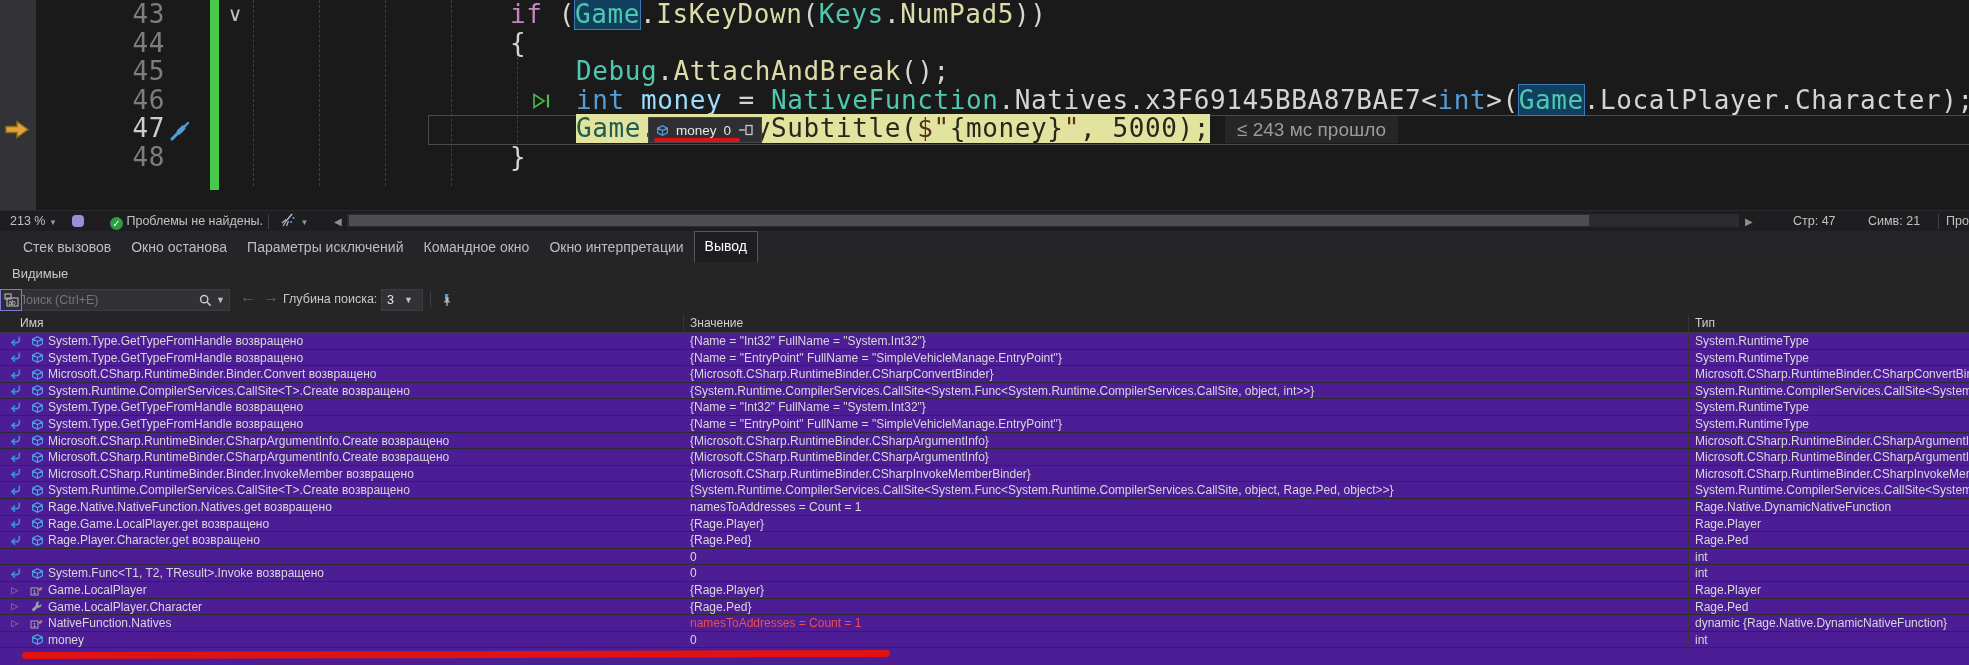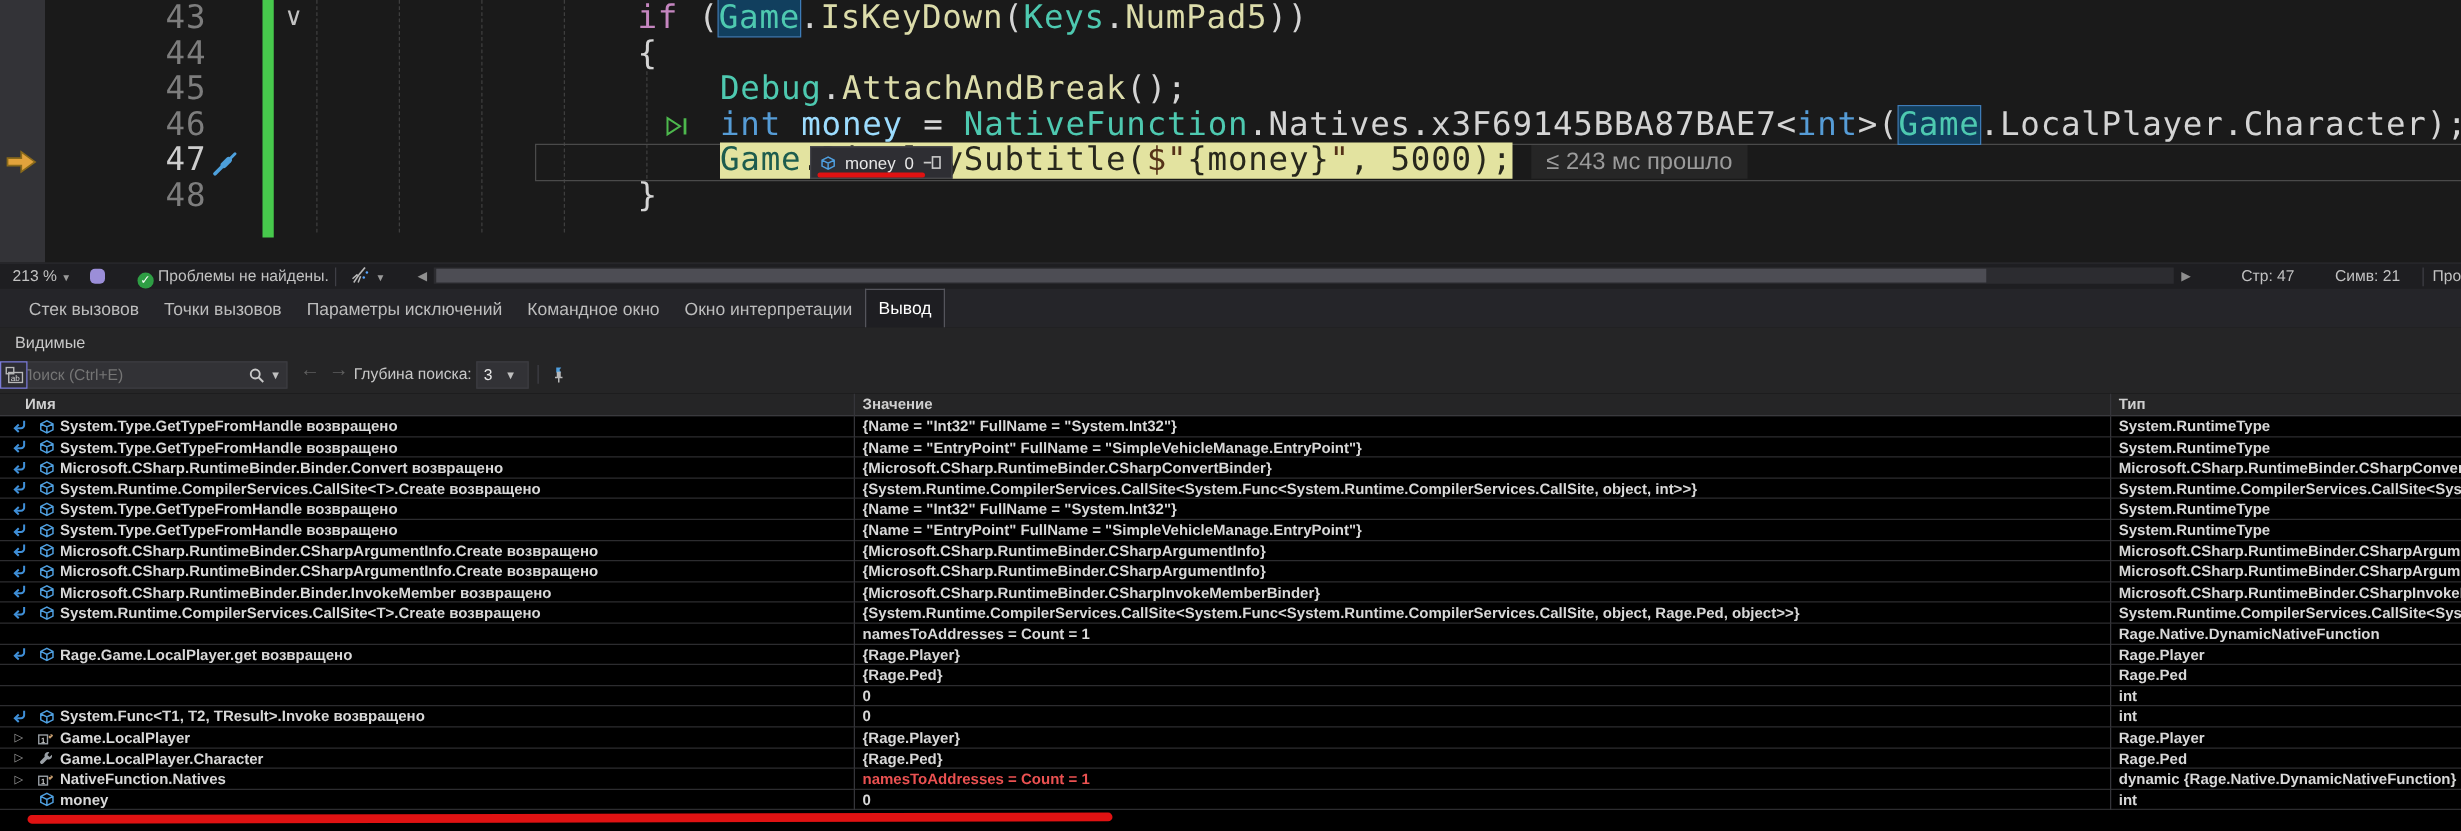--- a/index.html
+++ b/index.html
@@ -56,21 +56,21 @@
                     padding:0 6px;font-family:inherit;}
   .mini-arrow{color:#c0c0c0;font-size:9px;padding:0 4px;}
   .nav-arrow{position:absolute;top:2px;font-size:16px;color:#5f5f5f;}
   #depth-label{position:absolute;left:283px;top:6px;font-size:12.5px;color:#c8c8c8;}
   #depth-combo{position:absolute;left:381px;top:3px;width:42px;height:22px;background:#323236;border:1px solid #3c3c41;
                box-sizing:border-box;color:#e8e8e8;font-size:12.5px;display:flex;align-items:center;justify-content:space-between;
                padding:0 5px;}
   .tb-btn{position:absolute;top:3px;width:22px;height:22px;display:flex;align-items:center;justify-content:center;box-sizing:border-box;}
   #tb-btn2{border:1px solid #7b7bd9;background:#2d2d33;}
   
-  #grid{position:absolute;left:0;top:53px;width:1969px;height:350px;background:#000000;font-size:12px;font-weight:bold;}
+  #grid{position:absolute;left:0;top:53px;width:1969px;height:350px;background:#4c1d95;font-size:12px;}
   #grid-header{position:absolute;left:0;top:0;width:1969px;height:18px;background:#252526;border-bottom:1px solid #3a3a3e;
                color:#cfcfcf;box-sizing:border-box;}
   .hdr-cell{position:absolute;top:0;height:18px;line-height:17px;}
   .colline{position:absolute;top:0;width:1px;background:#35353a;}
   .grow{position:absolute;left:0;width:1969px;height:16.6px;line-height:16.6px;border-bottom:1px solid #2c2c2f;
         box-sizing:border-box;white-space:nowrap;}
   .cell{position:absolute;top:0;height:16px;overflow:hidden;white-space:nowrap;color:#d8d8d8;}
   .c-name{left:0;width:680px;display:flex;}
   .c-val{left:690px;width:992px;}
   .c-typ{left:1695px;width:274px;}
@@ -170,21 +170,21 @@
     <span class="item" style="left:1868px">Симв: 21</span>
     <span class="vsep" style="left:1938px"></span>
     <span class="item" style="left:1946px">Пробе</span>
   </div>
   <div id="hscroll-track">
     <div id="hscroll-thumb"></div>
   </div>
 
   <div id="tabstrip">
       <span class="tab">Стек вызовов</span>
-      <span class="tab">Точки вызовов</span>
+      <span class="tab">Окно останова</span>
       <span class="tab">Параметры исключений</span>
       <span class="tab">Командное окно</span>
       <span class="tab">Окно интерпретации</span>
       <span class="tab active">Вывод</span>
     </div>
 
   <div id="autos">
     <div id="autos-title">Видимые</div>
 
     <div id="autos-toolbar">
@@ -424,20 +424,34 @@
                 </svg>
               </span>
               <span>System.Runtime.CompilerServices.CallSite&lt;T&gt;.Create возвращено</span>
             </span>
             <span class="cell c-val">{System.Runtime.CompilerServices.CallSite&lt;System.Func&lt;System.Runtime.CompilerServices.CallSite, object, Rage.Ped, object&gt;&gt;}</span>
             <span class="cell c-typ">System.Runtime.CompilerServices.CallSite&lt;System.Func&lt;System.Runtime.CompilerServices.CallSite, object, Rage.Ped, object&gt;&gt;</span>
             <span class="colline" style="left: 683px; height: 16.6px;"></span>
             <span class="colline" style="left: 1688px; height: 16.6px;"></span>
           </div>
           <div class="grow" style="top: 184px;">
+            <span class="cell c-name">
+              <span class="slot slot1">
+                <svg width="14" height="13" viewBox="0 0 13 12">
+                  <path d="M10.5 1.5v3.2a2.3 2.3 0 0 1-2.3 2.3H4.5" fill="none" stroke="#3f8fd8" stroke-width="1.5"></path>
+                  <path d="M6.5 4.2 3.6 7l2.9 2.8" fill="none" stroke="#3f8fd8" stroke-width="1.5"></path>
+                </svg>
+              </span>
+              <span class="slot">
+                <svg width="13" height="13" viewBox="0 0 12 12">
+                  <path d="M1.5 3.8 6 1.6l4.5 2.2v4.4L6 10.4 1.5 8.2z M1.5 3.8 6 6l4.5-2.2 M6 6v4.2" fill="none" stroke="#4f9fdf" stroke-width="1.1"></path>
+                </svg>
+              </span>
+              <span>Rage.Native.NativeFunction.Natives.get возвращено</span>
+            </span>
             <span class="cell c-val">namesToAddresses = Count = 1</span>
             <span class="cell c-typ">Rage.Native.DynamicNativeFunction</span>
             <span class="colline" style="left: 683px; height: 16.6px;"></span>
             <span class="colline" style="left: 1688px; height: 16.6px;"></span>
           </div>
           <div class="grow" style="top: 200.6px;">
             <span class="cell c-name">
               <span class="slot slot1">
                 <svg width="14" height="13" viewBox="0 0 13 12">
                   <path d="M10.5 1.5v3.2a2.3 2.3 0 0 1-2.3 2.3H4.5" fill="none" stroke="#3f8fd8" stroke-width="1.5"></path>
@@ -450,20 +464,34 @@
                 </svg>
               </span>
               <span>Rage.Game.LocalPlayer.get возвращено</span>
             </span>
             <span class="cell c-val">{Rage.Player}</span>
             <span class="cell c-typ">Rage.Player</span>
             <span class="colline" style="left: 683px; height: 16.6px;"></span>
             <span class="colline" style="left: 1688px; height: 16.6px;"></span>
           </div>
           <div class="grow" style="top: 217.2px;">
+            <span class="cell c-name">
+              <span class="slot slot1">
+                <svg width="14" height="13" viewBox="0 0 13 12">
+                  <path d="M10.5 1.5v3.2a2.3 2.3 0 0 1-2.3 2.3H4.5" fill="none" stroke="#3f8fd8" stroke-width="1.5"></path>
+                  <path d="M6.5 4.2 3.6 7l2.9 2.8" fill="none" stroke="#3f8fd8" stroke-width="1.5"></path>
+                </svg>
+              </span>
+              <span class="slot">
+                <svg width="13" height="13" viewBox="0 0 12 12">
+                  <path d="M1.5 3.8 6 1.6l4.5 2.2v4.4L6 10.4 1.5 8.2z M1.5 3.8 6 6l4.5-2.2 M6 6v4.2" fill="none" stroke="#4f9fdf" stroke-width="1.1"></path>
+                </svg>
+              </span>
+              <span>Rage.Player.Character.get возвращено</span>
+            </span>
             <span class="cell c-val">{Rage.Ped}</span>
             <span class="cell c-typ">Rage.Ped</span>
             <span class="colline" style="left: 683px; height: 16.6px;"></span>
             <span class="colline" style="left: 1688px; height: 16.6px;"></span>
           </div>
           <div class="grow" style="top: 233.8px;">
             <span class="cell c-val">0</span>
             <span class="cell c-typ">int</span>
             <span class="colline" style="left: 683px; height: 16.6px;"></span>
             <span class="colline" style="left: 1688px; height: 16.6px;"></span>

